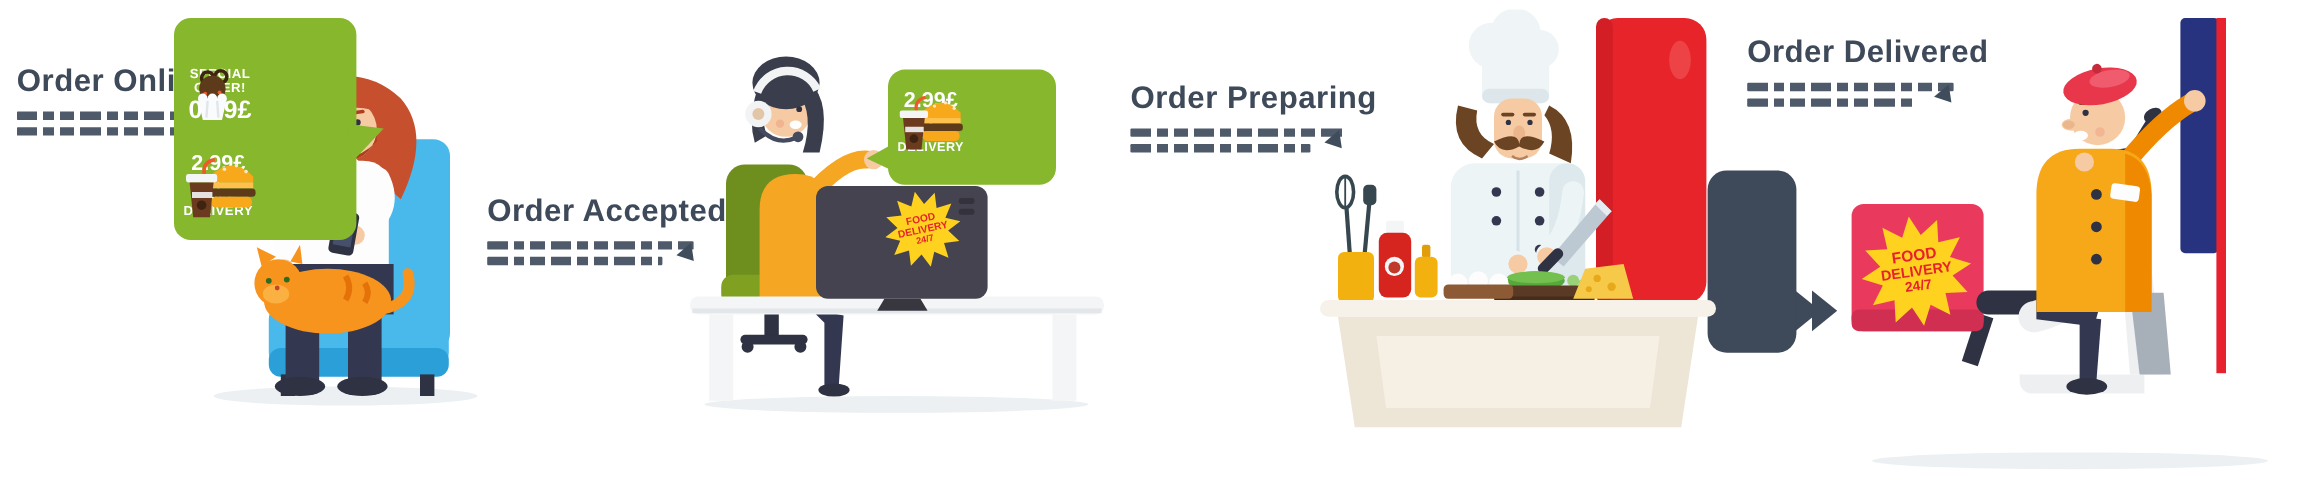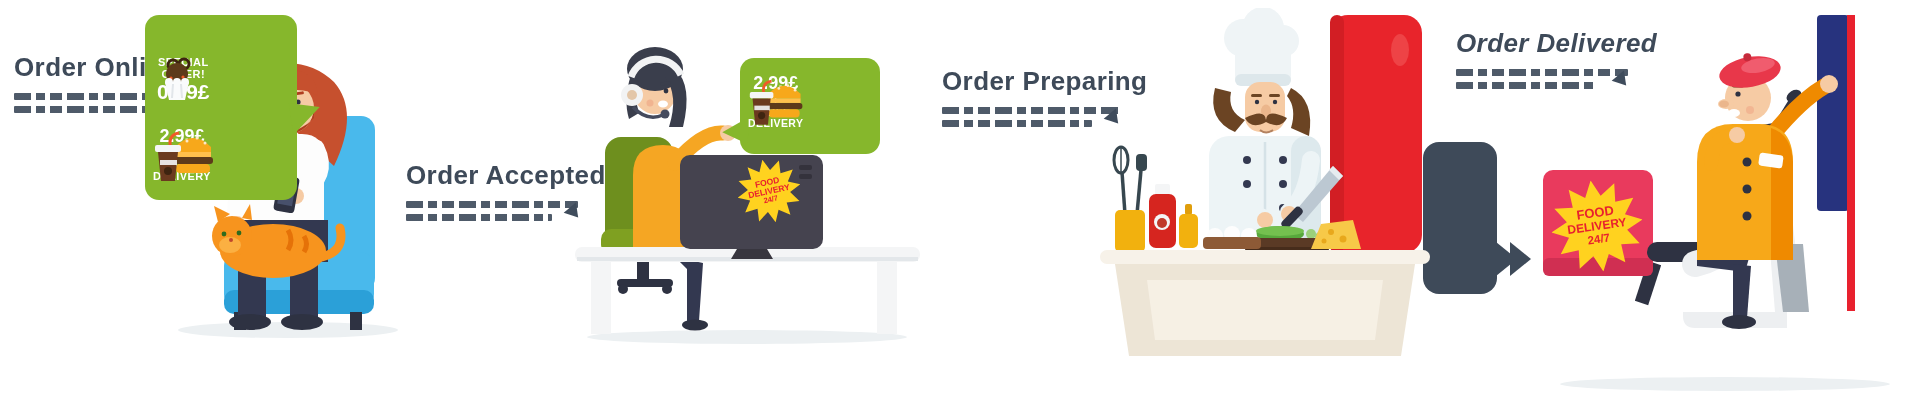--- a/index.html
+++ b/index.html
@@ -67,21 +67,21 @@
 
   <div class="step" style="left:942px;top:66px;width:200px;">
     <h2 class="step-title">Order Preparing</h2>
     <div class="desc">
       <div class="bar" style="width:178px;"></div>
       <div class="bar" style="width:150px;"></div>
     </div>
     <span class="cursor" style="left:164px;top:46px;"></span>
   </div>
 
-  <div class="step" style="left:1456px;top:28px;width:200px;font-style:italic;">
+  <div class="step" style="left:1456px;top:28px;width:200px;">
     <h2 class="step-title">Order Delivered</h2>
     <div class="desc">
       <div class="bar" style="width:172px;"></div>
       <div class="bar" style="width:142px;"></div>
     </div>
     <span class="cursor" style="left:158px;top:46px;"></span>
   </div>
 
   <div class="scene" style="left:138px;top:8px;width:270px;height:335px;">
     <svg width="270" height="335" viewBox="0 0 270 335">

